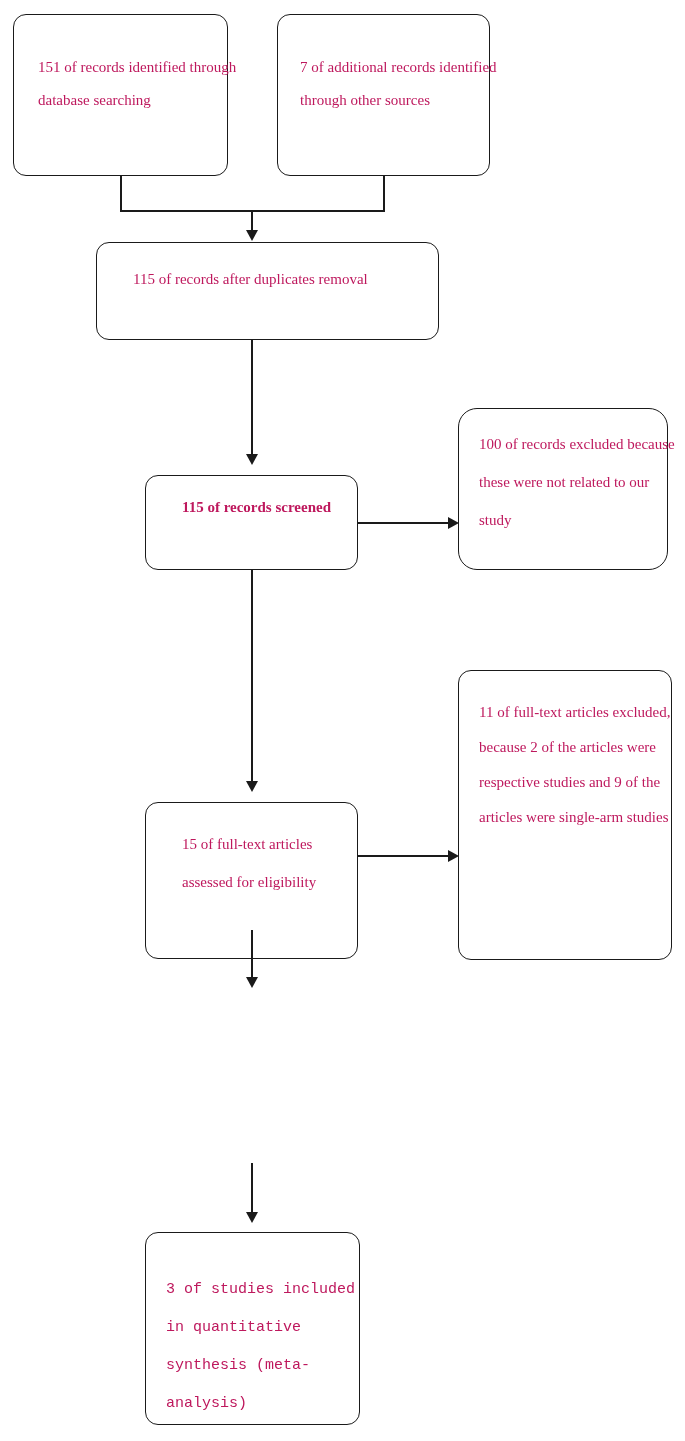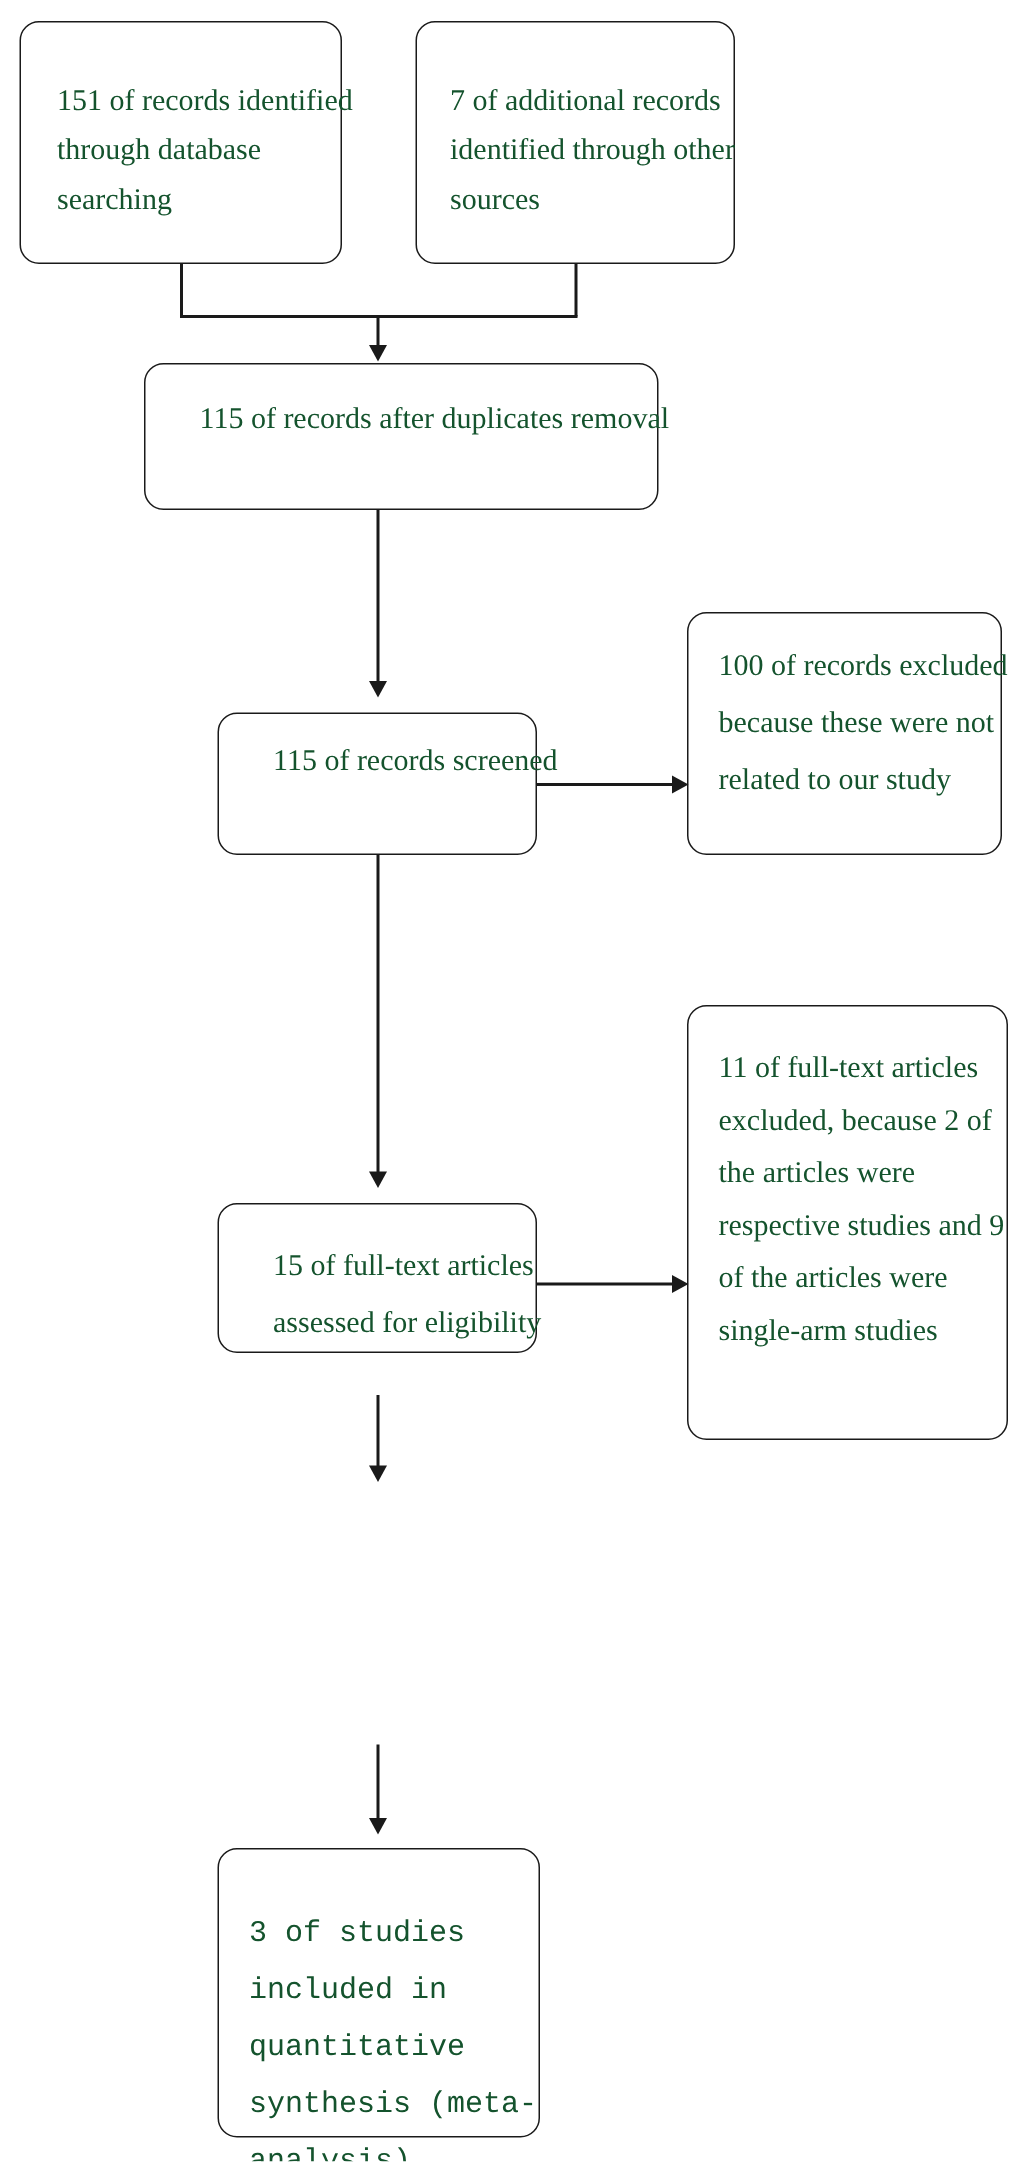--- a/index.html
+++ b/index.html
@@ -17,41 +17,41 @@
   }
   .node {
     position: absolute;
     box-sizing: border-box;
     border: 1.6px solid #1a1a1a;
     border-radius: 13px;
     background: #ffffff;
   }
   .node .txt {
     position: absolute;
-    color: #14532d;
-    font-size: 20px;
+    color: #be185d;
+    font-size: 15px;
     white-space: pre-wrap;
   }
   
   #n-identified      { left: 13px;  top: 14px;   width: 215px; height: 162px; }
   #n-identified .txt { left: 24px;  top: 36px;   width: 200px; line-height: 33px; }
 
   #n-additional      { left: 277px; top: 14px;   width: 213px; height: 162px; }
   #n-additional .txt { left: 22px;  top: 36px;   width: 205px; line-height: 33px; }
 
   #n-duplicates      { left: 80px;  top: 242px;  width: 343px; height: 98px; margin-left: 16px; }
   #n-duplicates .txt { left: 36px;  top: 21px;   width: 320px; line-height: 31px; }
 
-  #n-screened        { left: 145px; top: 475px;  width: 213px; height: 95px; }
+  #n-screened        { left: 145px; top: 475px;  width: 213px; height: 95px; font-weight: bold; }
   #n-screened .txt   { left: 36px;  top: 18px;   width: 190px; line-height: 27px; }
 
-  #n-excluded1       { left: 458px; top: 408px;  width: 210px; height: 162px; }
+  #n-excluded1       { left: 458px; top: 408px;  width: 210px; height: 162px; border-radius: 19px; }
   #n-excluded1 .txt  { left: 20px;  top: 16px;   width: 200px; line-height: 38px; }
 
-  #n-fulltext        { left: 145px; top: 802px;  width: 213px; height: 100px; }
+  #n-fulltext        { left: 145px; top: 802px;  width: 213px; height: 157px; }
   #n-fulltext .txt   { left: 36px;  top: 22px;   width: 180px; line-height: 38px; }
 
   #n-excluded2       { left: 458px; top: 638px;  width: 214px; height: 290px; margin-top: 32px; }
   #n-excluded2 .txt  { left: 20px;  top: 24px;   width: 206px; line-height: 35px; }
 
   #n-qualitative     { left: 145px; top: 997px;  width: 213px; height: 166px; }
   #n-qualitative .txt{ left: 36px;  top: 30px;   width: 180px; line-height: 38px; }
 
   #n-quantitative    { left: 145px; top: 1232px; width: 215px; height: 193px; }
   #n-quantitative .txt{left: 20px;  top: 38px;   width: 215px; line-height: 38px; font-family: Liberation Mono, monospace; }

